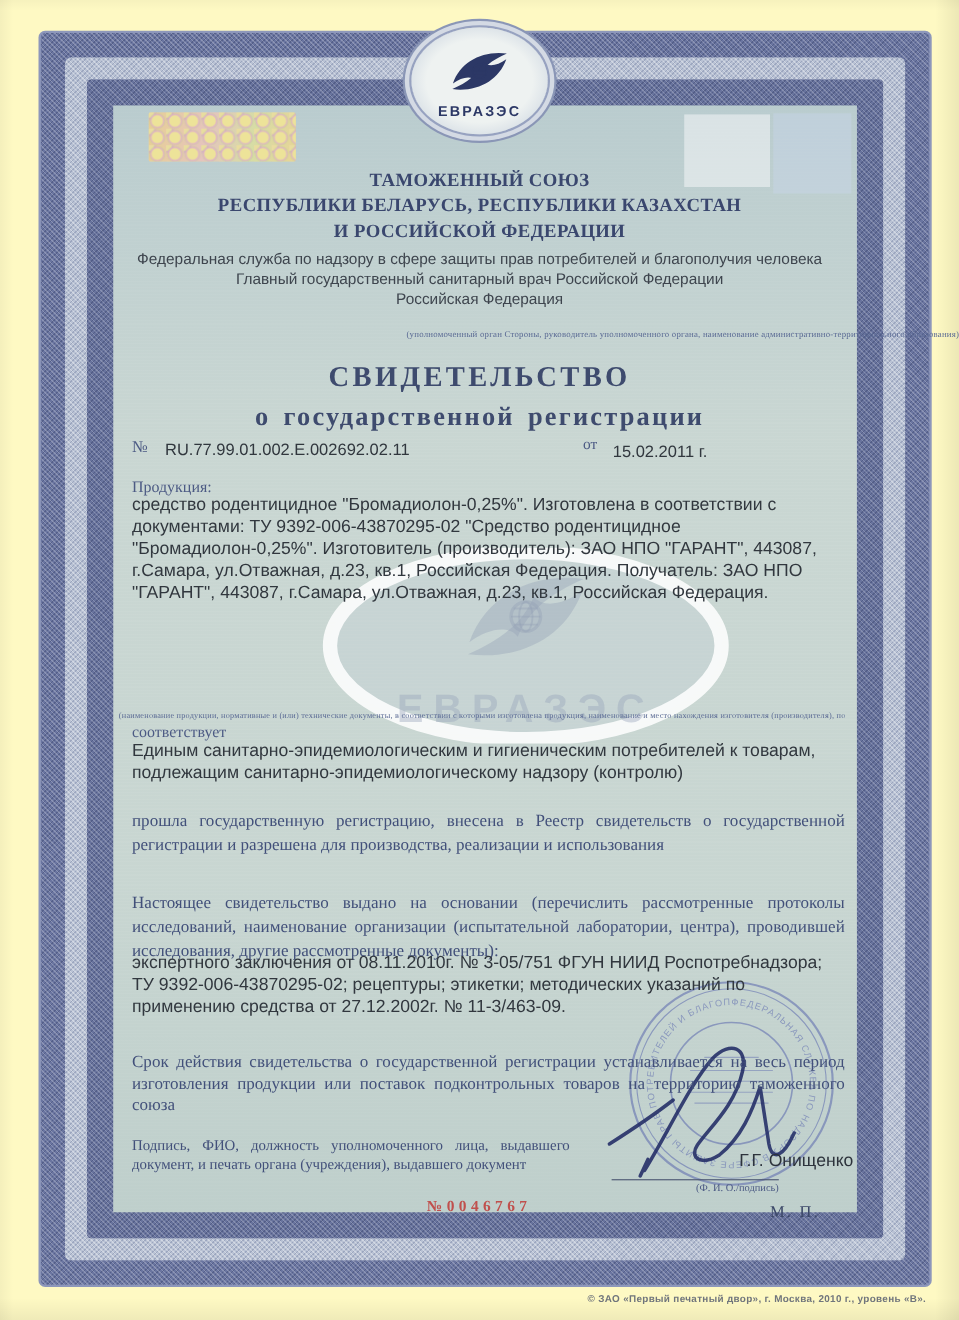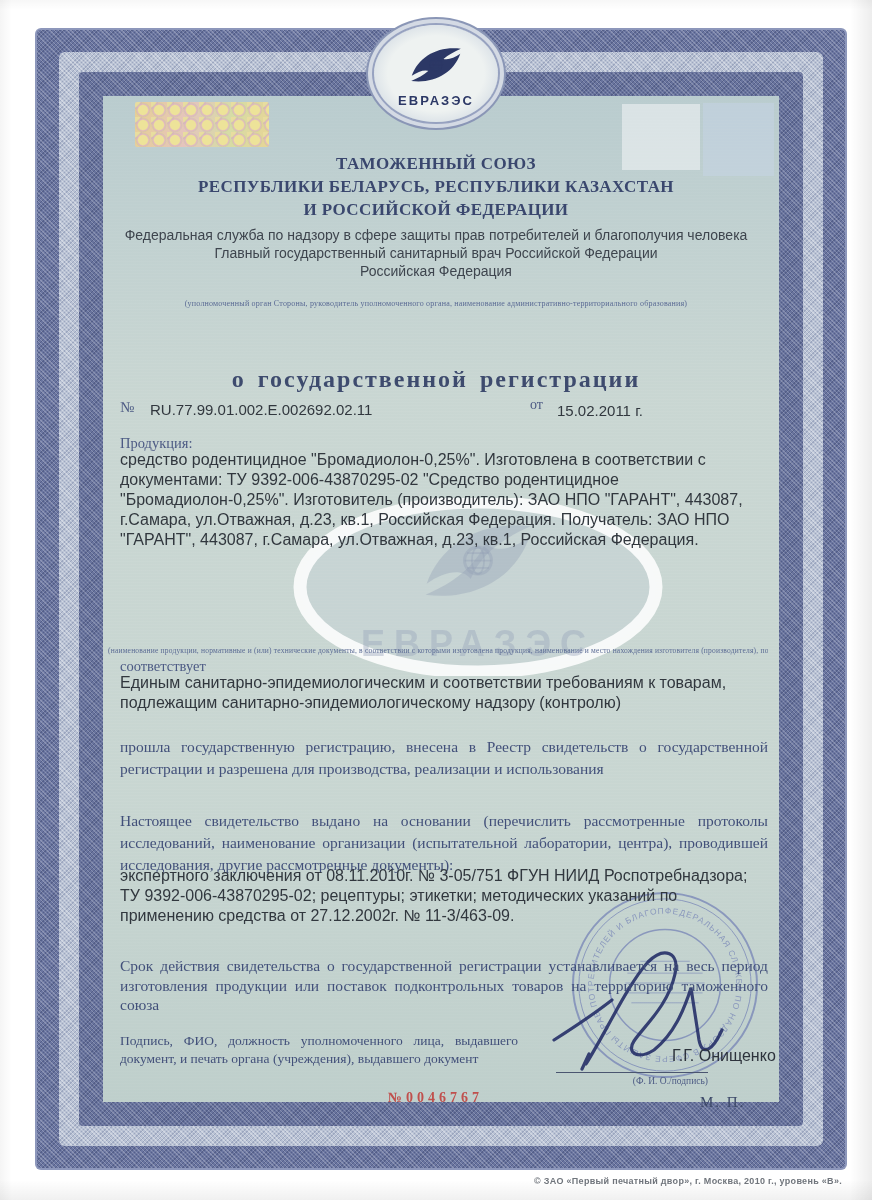--- a/index.html
+++ b/index.html
@@ -1,16 +1,16 @@
 <!DOCTYPE html>
 <html><head>
 <meta charset="utf-8">
 <style>
   html,body{margin:0;padding:0;background:#e8e6e2;}
-  .page{position:relative;width:872px;height:1200px;margin:0 auto;background:#ffffff;overflow:hidden;
+  .page{position:relative;width:872px;height:1200px;margin:0 auto;background:#fef9c3;overflow:hidden;
         font-family:"Liberation Serif",serif;}
   .page::after{content:"";position:absolute;inset:0;pointer-events:none;
         background:linear-gradient(to right,rgba(0,0,0,.04),transparent 12px,transparent 850px,rgba(0,0,0,.07)),
                    linear-gradient(to bottom,rgba(0,0,0,.03),transparent 10px,transparent 1180px,rgba(0,0,0,.06));}
   
   .frame-outer{position:absolute;top:30px;left:37px;right:27px;bottom:32px;background-color:#6a75a0;
     background-image:repeating-linear-gradient(45deg,rgba(255,255,255,.22) 0 1px,transparent 1px 3px),
                      repeating-linear-gradient(-45deg,rgba(20,30,70,.25) 0 1px,transparent 1px 3px);
     box-shadow:0 0 0 2px #8d97bb;border-radius:4px;}
   .frame-mid{position:absolute;inset:22px;background-color:#b9c2d4;
@@ -40,21 +40,21 @@
   .patch1{position:absolute;left:622px;top:104px;width:78px;height:66px;background:rgba(250,250,252,.5);}
   .patch2{position:absolute;left:703px;top:103px;width:71px;height:73px;background:rgba(200,212,232,.45);}
   .watermark{position:absolute;left:292px;top:498px;width:372px;height:178px;z-index:1;pointer-events:none;}
   .stamp{position:absolute;left:566px;top:886px;width:198px;height:198px;opacity:.55;z-index:2;}
   .signature{position:absolute;left:546px;top:922px;width:205px;height:155px;z-index:3;}
   
   .t{position:absolute;z-index:4;}
   .center{left:0;right:0;text-align:center;}
   .hdr-serif{font-weight:bold;font-size:17px;color:#3a476e;letter-spacing:.4px;line-height:23px;}
   .hdr-sans{font-family:"Liberation Sans",sans-serif;font-size:14px;color:#3e454e;line-height:18px;}
-  .fineprint{font-size:8px;color:#5a6a94;letter-spacing:.2px;}
+  .fineprint{font-size:8px;color:#5a6a94;letter-spacing:.2px;text-align:right;}
   .title-main{font-weight:bold;font-size:26px;color:#3e4b6e;letter-spacing:3px;}
   .title-sub{font-weight:bold;font-size:24px;color:#3e4b6e;letter-spacing:2px;word-spacing:4px;}
   .sans-body{font-family:"Liberation Sans",sans-serif;font-size:16px;color:#31373e;line-height:20px;}
   .serif-body{font-size:15.5px;color:#42507a;line-height:22px;text-align:justify;}
   .serif-label{font-size:14.5px;color:#4c5a84;}
   .red-serial{font-size:14px;font-weight:bold;color:#c0504d;letter-spacing:4px;}
   .copyright{font-family:Liberation Sans, sans-serif;font-size:9px;font-weight:bold;color:#70757c;letter-spacing:.3px;}
 </style>
 </head>
 <body>
@@ -99,33 +99,34 @@
   </svg>
 
   <div class="t center hdr-serif" style="top:175px">РЕСПУБЛИКИ БЕЛАРУСЬ, РЕСПУБЛИКИ КАЗАХСТАН</div>
   <div class="t center hdr-serif" style="top:152px">ТАМОЖЕННЫЙ СОЮЗ</div>
   <div class="t center hdr-serif" style="top:198px">И РОССИЙСКОЙ ФЕДЕРАЦИИ</div>
   <div class="t center hdr-sans" style="top:226px">Федеральная служба по надзору в сфере защиты прав потребителей и благополучия человека</div>
   <div class="t center hdr-sans" style="top:244px">Главный государственный санитарный врач Российской Федерации</div>
   <div class="t center hdr-sans" style="top:262px">Российская Федерация</div>
   <div class="t center fineprint" style="top:299px">(уполномоченный орган Стороны, руководитель уполномоченного органа, наименование административно-территориального образования)</div>
 
+  <div class="t center title-main" style="top:328px">СВИДЕТЕЛЬСТВО</div>
   <div class="t center title-sub" style="top:366px">о государственной регистрации</div>
 
   <div class="t serif-label" style="left:120px;top:399px;font-size:15px">№</div>
   <div class="t sans-body" style="left:150px;top:400px;font-size:15px">RU.77.99.01.002.Е.002692.02.11</div>
   <div class="t serif-label" style="left:530px;top:397px;font-size:14px">от</div>
   <div class="t sans-body" style="left:557px;top:401px;font-size:15px">15.02.2011 г.</div>
 
   <div class="t serif-label" style="left:120px;top:435px">Продукция:</div>
   <div class="t sans-body" style="left:120px;top:450px;width:645px">средство родентицидное "Бромадиолон-0,25%". Изготовлена в соответствии с документами: ТУ 9392-006-43870295-02 "Средство родентицидное "Бромадиолон-0,25%". Изготовитель (производитель): ЗАО НПО "ГАРАНТ", 443087, г.Самара, ул.Отважная, д.23, кв.1, Российская Федерация.  Получатель: ЗАО НПО "ГАРАНТ", 443087, г.Самара, ул.Отважная, д.23, кв.1, Российская Федерация.</div>
   <div class="t fineprint" style="left:108px;top:646px;width:660px;white-space:nowrap;overflow:hidden;font-size:7.5px">(наименование продукции, нормативные и (или) технические документы, в соответствии с которыми изготовлена продукция, наименование и место нахождения изготовителя (производителя), получателя)</div>
 
   <div class="t serif-label" style="left:120px;top:658px">соответствует</div>
-  <div class="t sans-body" style="left:120px;top:673px;width:645px">Единым санитарно-эпидемиологическим и соответствии требованиям к товарам, подлежащим санитарно-эпидемиологическому надзору (контролю)</div>
+  <div class="t sans-body" style="left:120px;top:673px;width:645px">Единым санитарно-эпидемиологическим и гигиеническим потребителей к товарам, подлежащим санитарно-эпидемиологическому надзору (контролю)</div>
 
   <div class="t serif-body" style="left:120px;top:736px;width:648px">прошла государственную регистрацию, внесена в Реестр свидетельств о государственной регистрации и разрешена для производства, реализации и использования</div>
 
   <div class="t serif-body" style="left:120px;top:810px;width:648px">Настоящее свидетельство выдано на основании (перечислить рассмотренные протоколы исследований, наименование организации (испытательной лаборатории, центра), проводившей исследования, другие рассмотренные документы):</div>
   <div class="t sans-body" style="left:120px;top:866px;width:648px">экспертного заключения от 08.11.2010г. № 3-05/751 ФГУН НИИД Роспотребнадзора; ТУ 9392-006-43870295-02; рецептуры; этикетки; методических указаний по применению средства от 27.12.2002г. № 11-3/463-09.</div>
 
   <svg class="stamp" viewBox="0 0 200 200">
     <defs>
         <path id="ringPath" d="M100,28 a72,72 0 1,1 -0.01,0 z" fill="none"></path>
       </defs>

